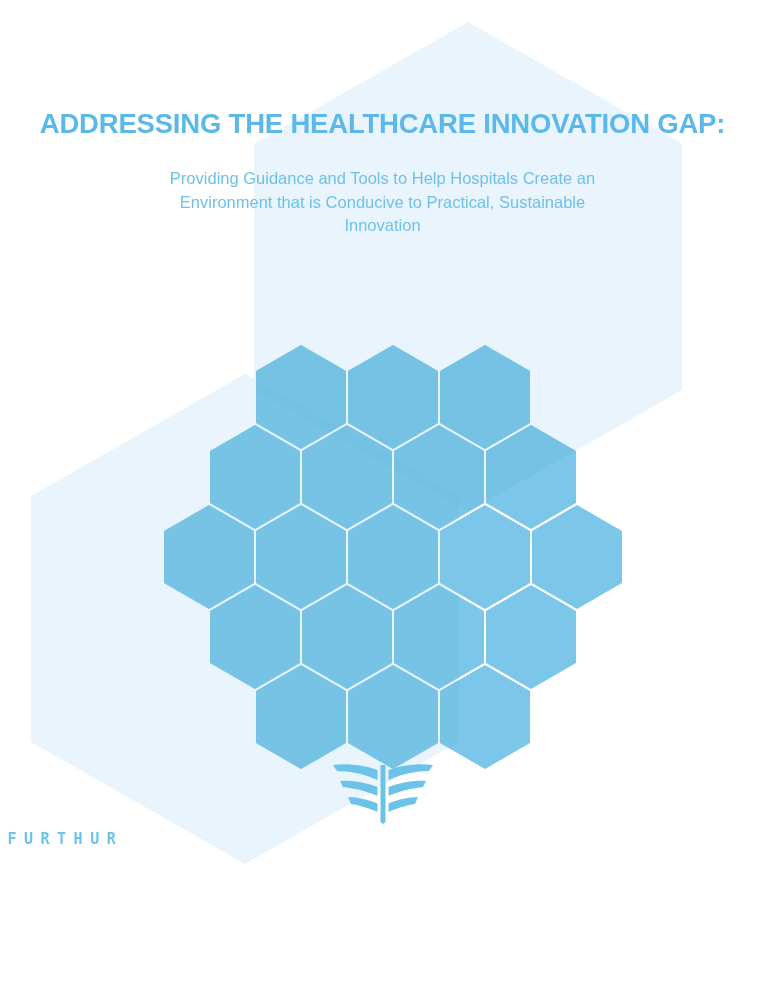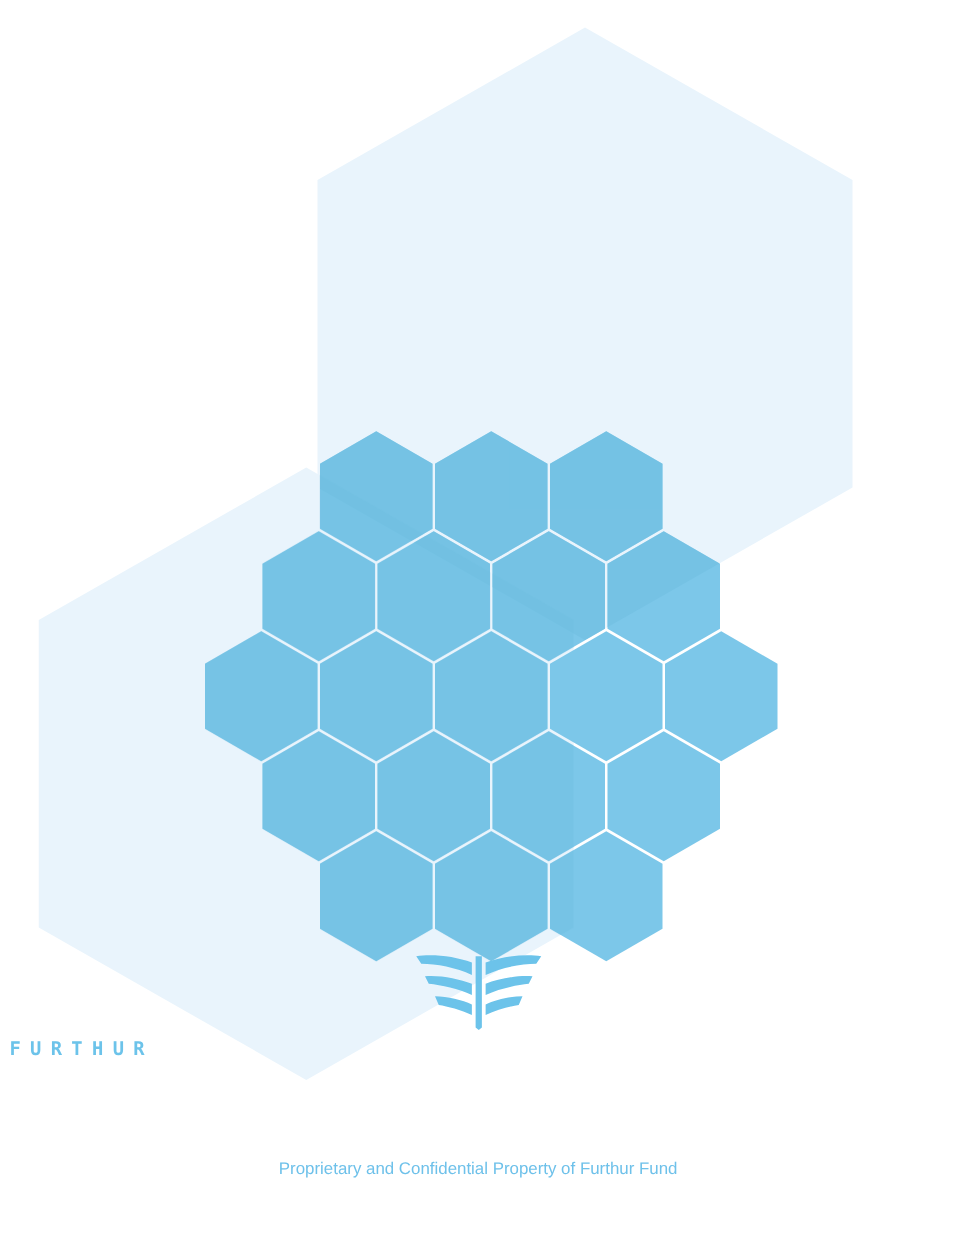--- a/index.html
+++ b/index.html
@@ -171,20 +171,24 @@
       <use href="#hexsm" x="393" y="557"></use>
       <use href="#hexsm" x="255" y="637"></use>
       <use href="#hexsm" x="347" y="637"></use>
       <use href="#hexsm" x="439" y="637"></use>
       <use href="#hexsm" x="301" y="717"></use>
       <use href="#hexsm" x="393" y="717"></use>
       <use href="#hexsm" x="485" y="717"></use>
     </g>
   </svg>
 
+  <div class="title-block">
+    <h1 class="doc-title">ADDRESSING THE HEALTHCARE INNOVATION GAP:</h1>
+    <p class="doc-subtitle">Providing Guidance and Tools to Help Hospitals Create an Environment that is Conducive to Practical, Sustainable Innovation</p>
+  </div>
 
   <div class="logo-block">
     <svg class="logo-mark" width="104" height="62" viewBox="0 0 208 124" xmlns="http://www.w3.org/2000/svg">
       <g fill="#6CC3EA">
 
         <polygon points="99,6 109,6 109,120 104,124 99,120"></polygon>
 
         <path d="M4,6 C30,2 66,6 93,16 L93,36 C68,24 36,18 12,18 Z"></path>
 
         <path d="M18,38 C42,36 72,42 93,50 L93,68 C72,58 44,52 24,50 Z"></path>
@@ -194,17 +198,14 @@
         <path d="M204,6 C178,2 142,6 115,16 L115,36 C140,24 172,18 196,18 Z"></path>
 
         <path d="M190,38 C166,36 136,42 115,50 L115,68 C136,58 164,52 184,50 Z"></path>
 
         <path d="M174,70 C154,70 130,76 115,83 L115,100 C132,92 154,86 168,84 Z"></path>
       </g>
     </svg>
     <span class="logo-wordmark">FURTHUR</span>
   </div>
 
-  <div class="footer">
-    <p class="footer-text">Proprietary and Confidential Property of Furthur Fund</p>
-  </div>
 
 </div>
 
 </body></html>

